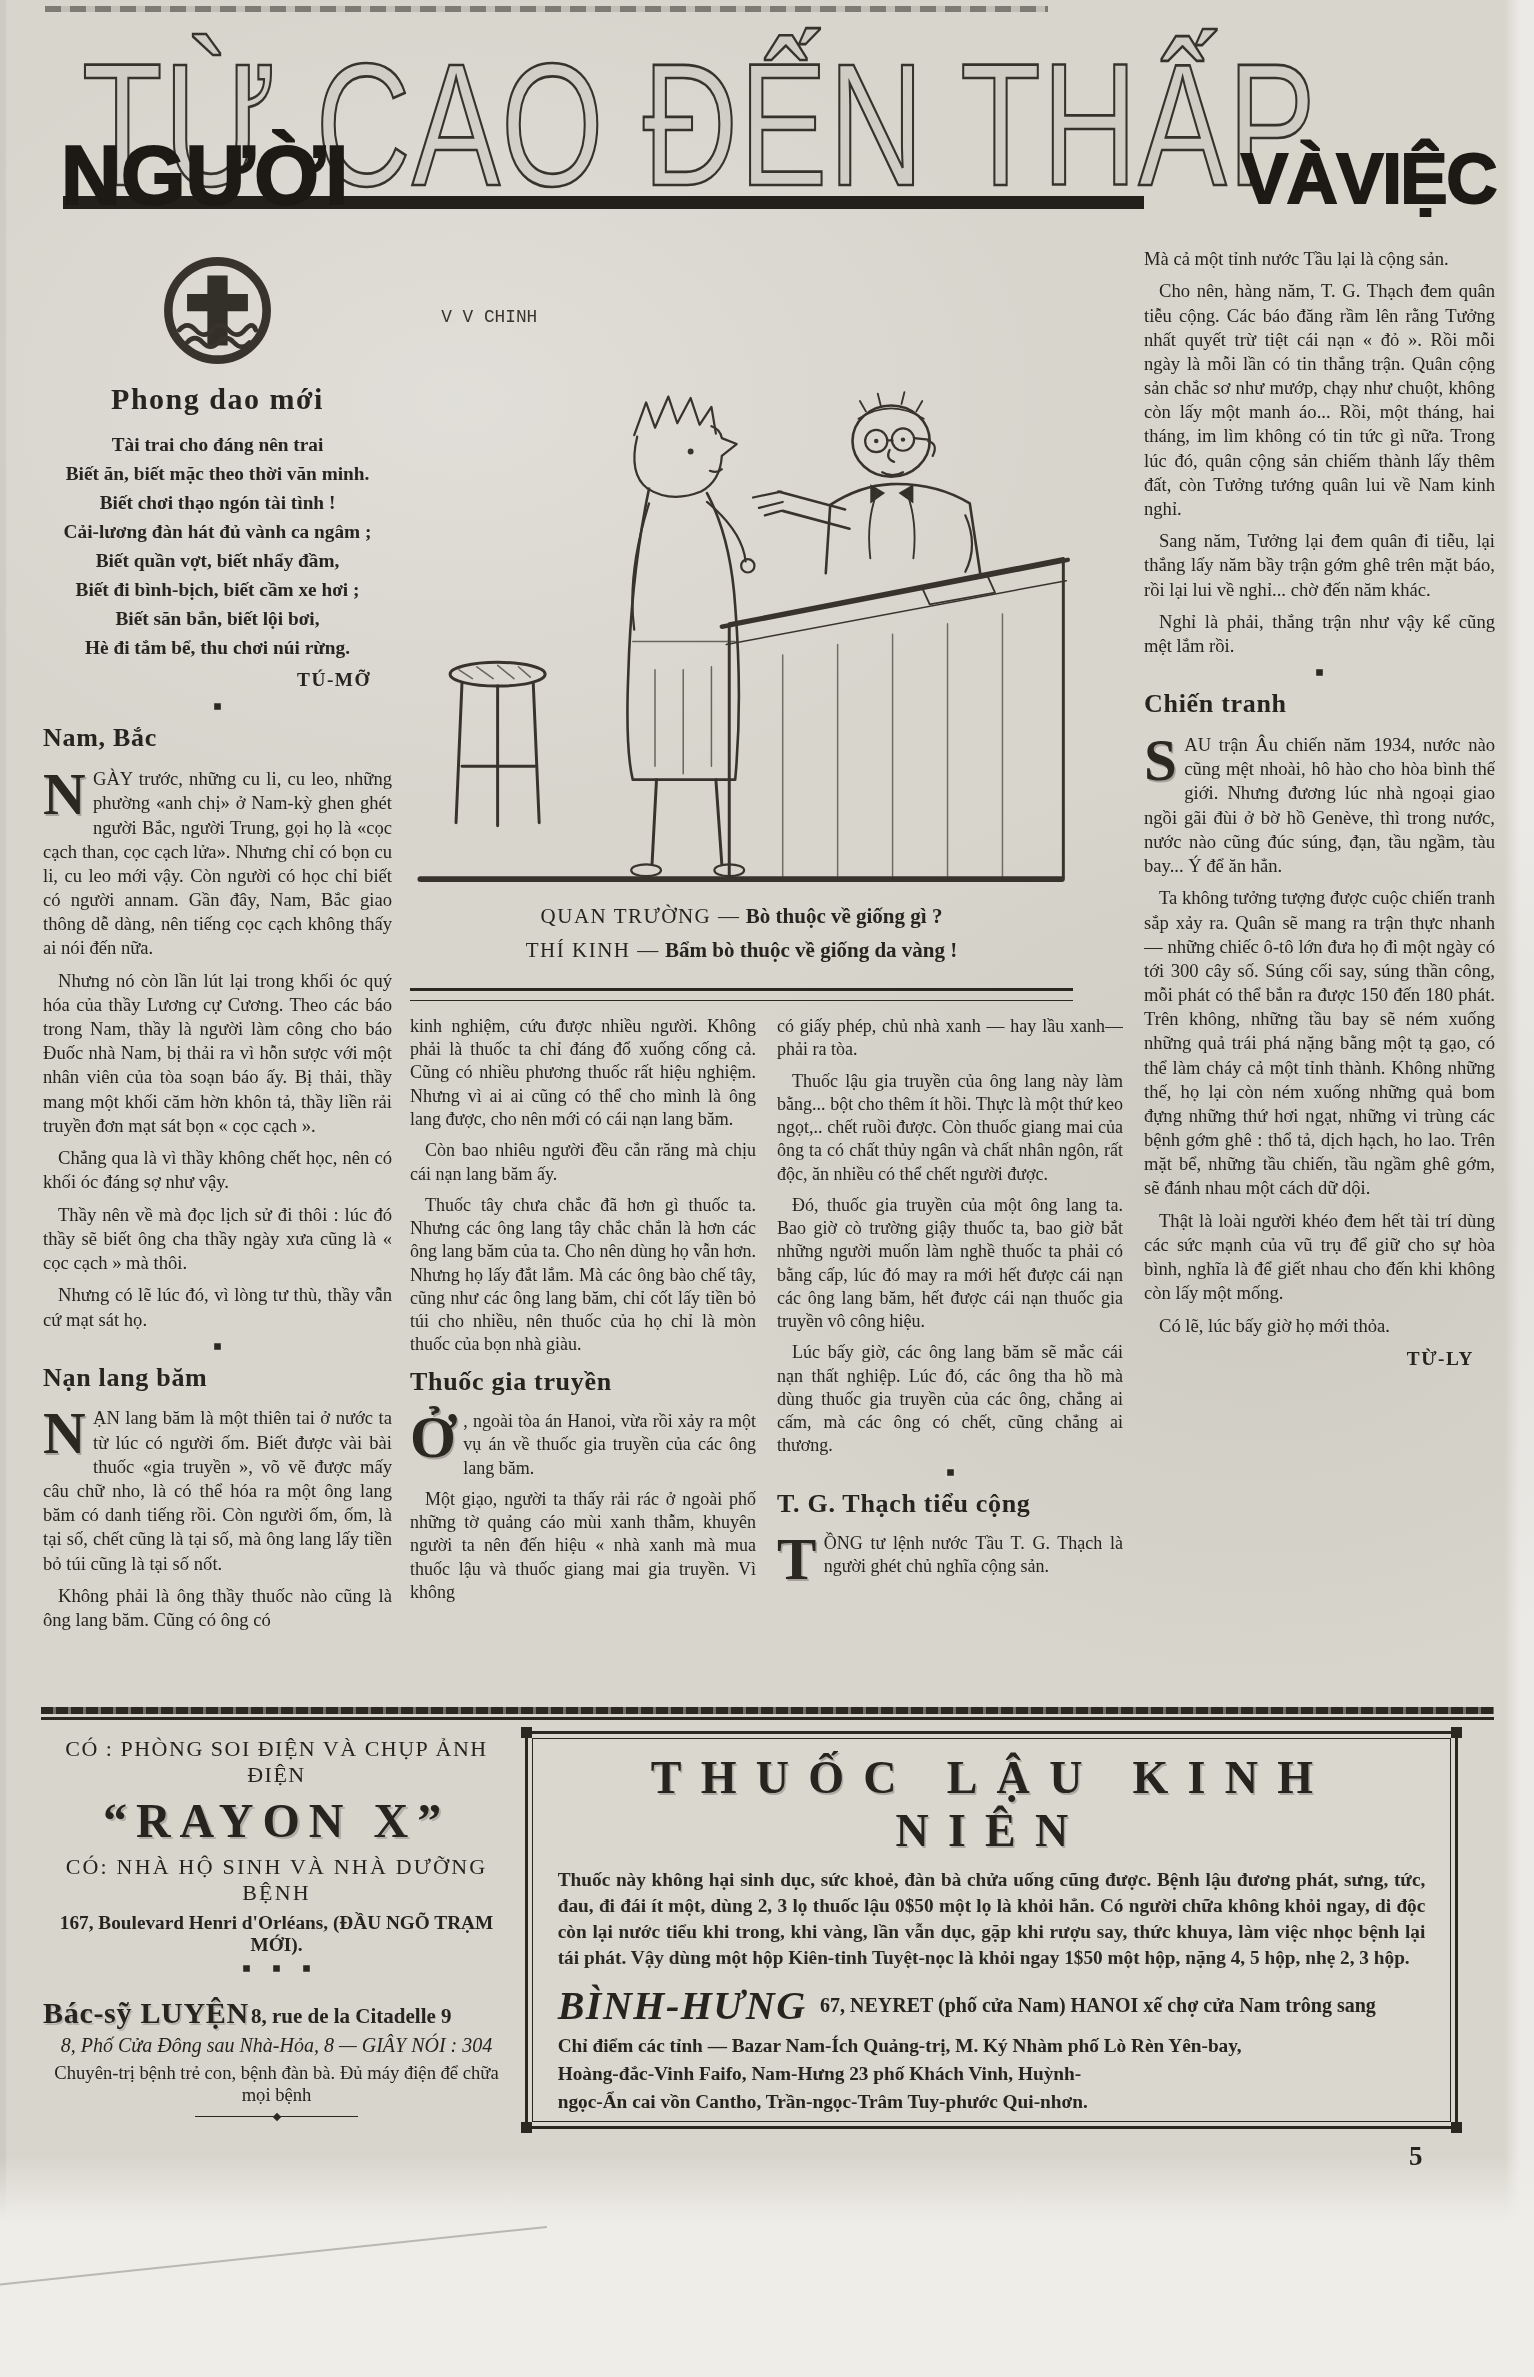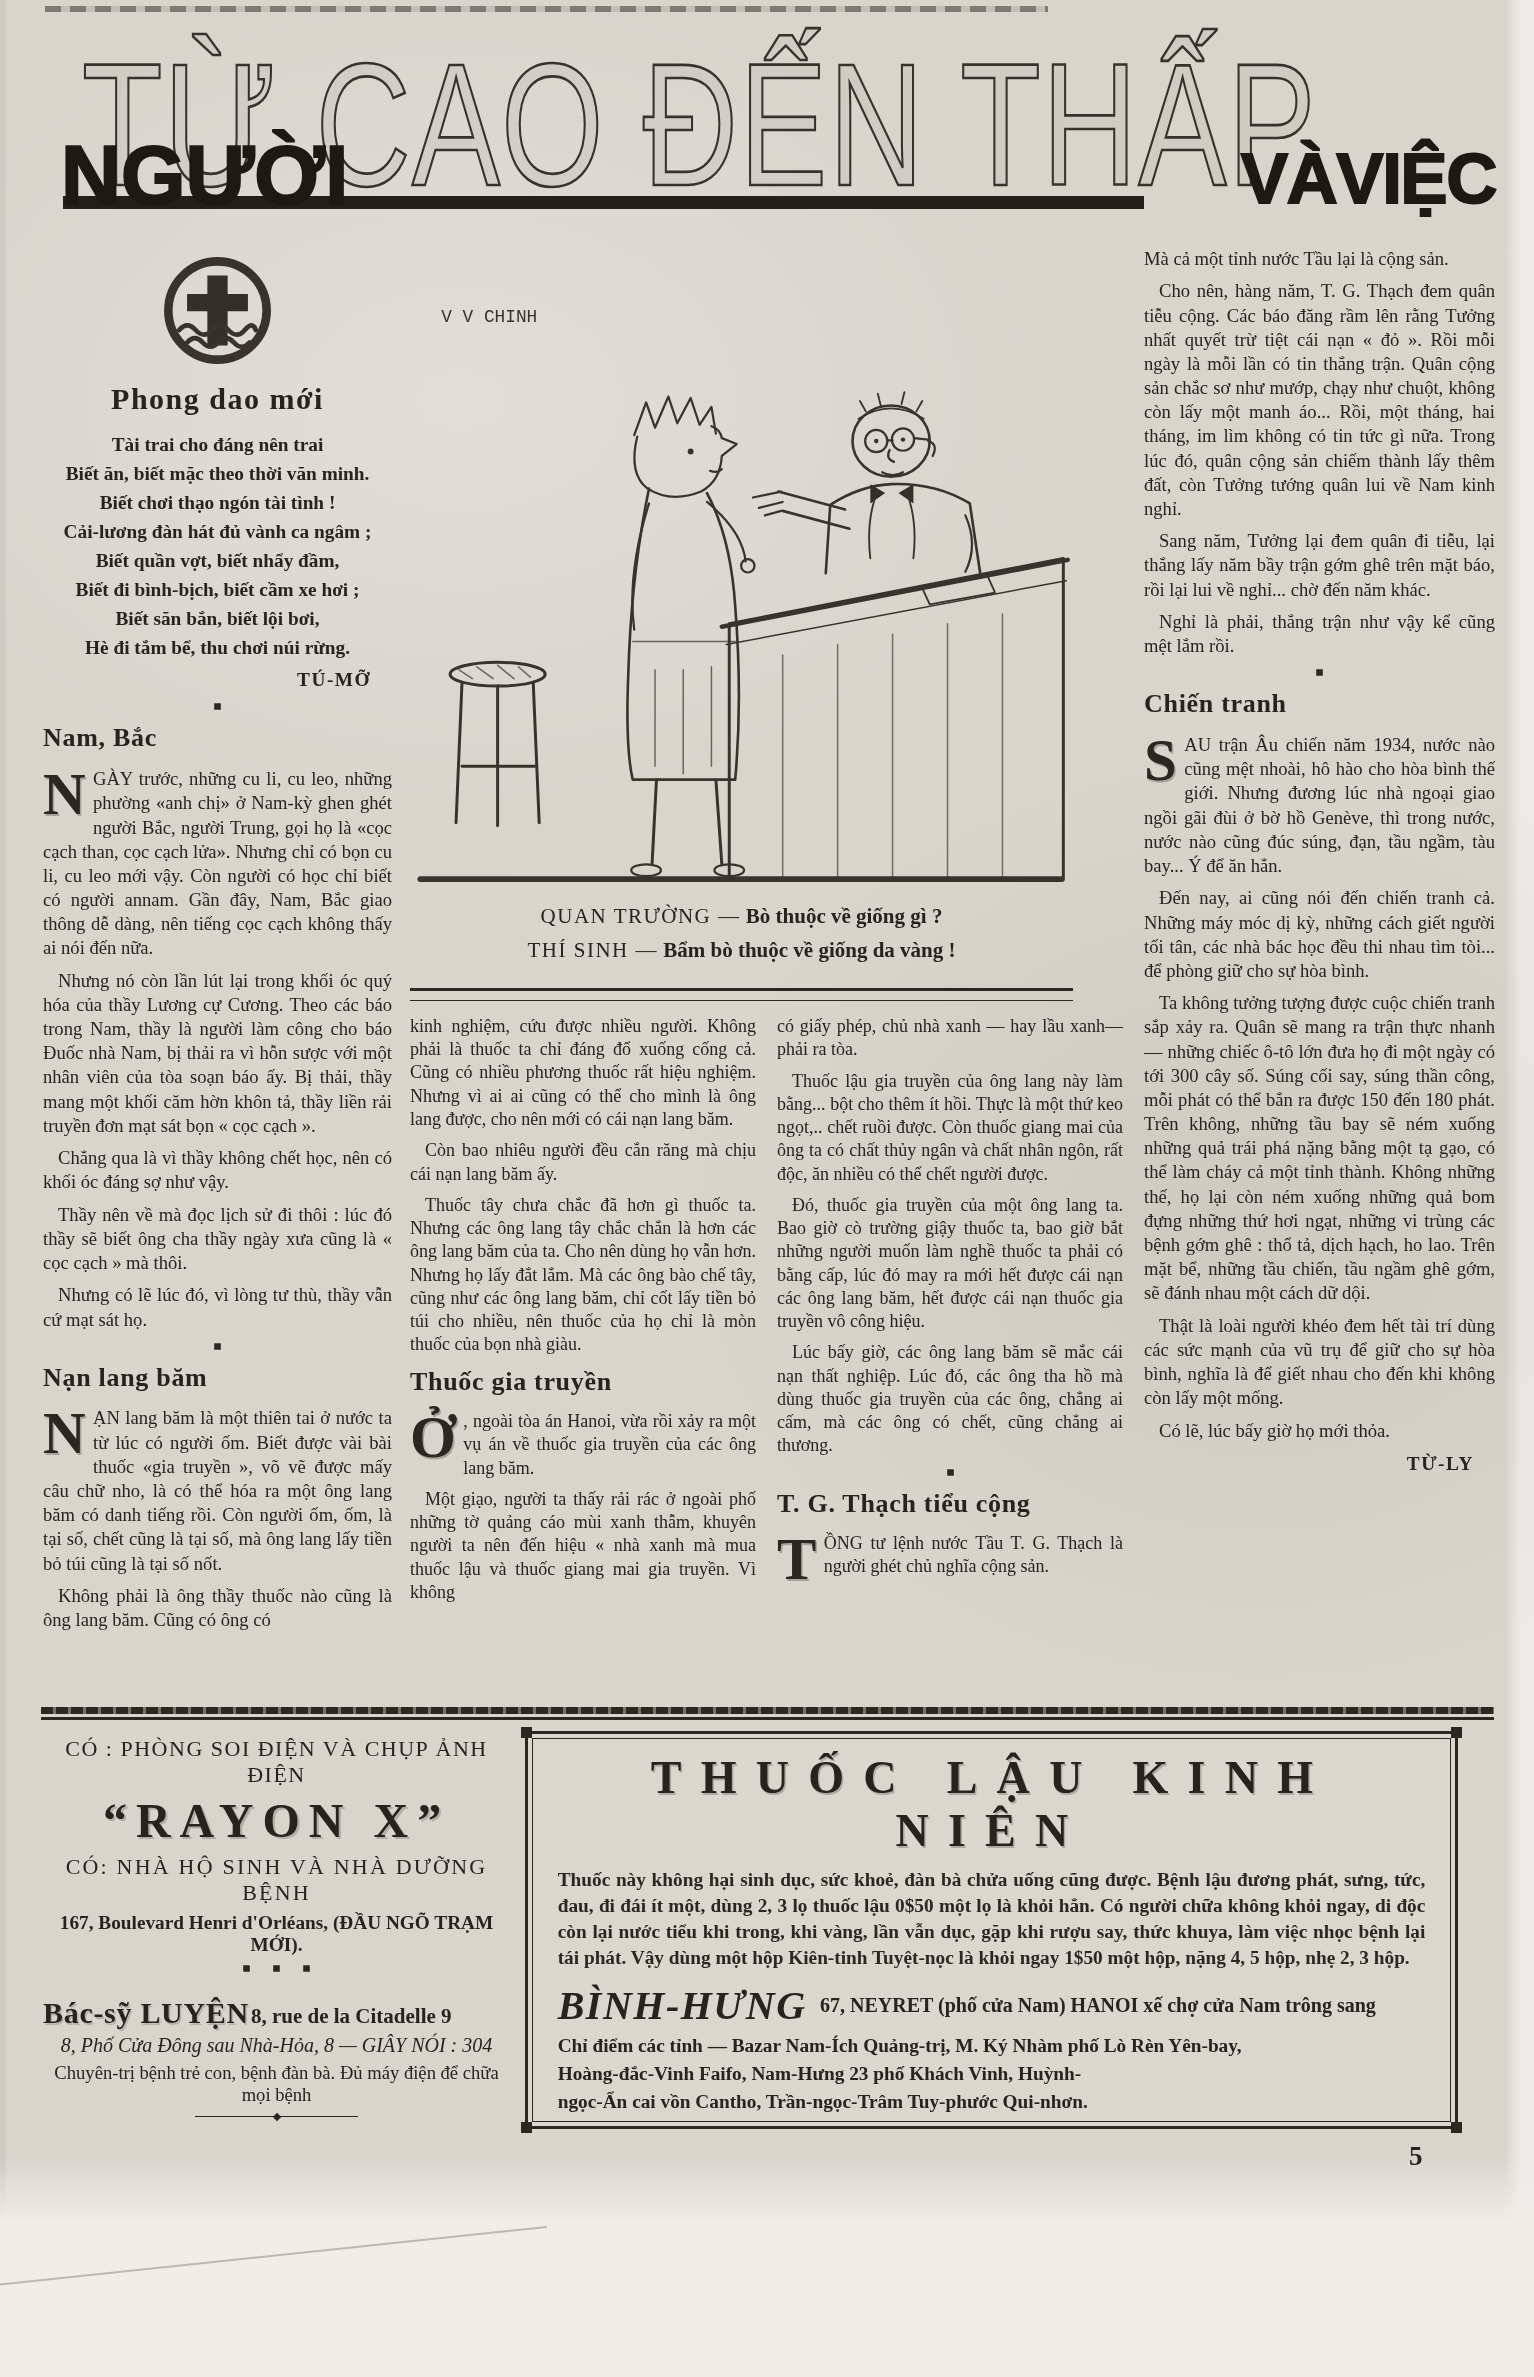--- a/index.html
+++ b/index.html
@@ -191,21 +191,21 @@
       <path d="M640 322 L620 310 L620 336 Z M658 322 L678 310 L678 336 Z" fill="#33302a" stroke="none"></path>
       <path d="M630 318 q-16 40 -10 92 M668 318 q16 40 10 92" class="ink" stroke-width="2.5"></path>
 
       <path d="M586 344 L496 320 M592 370 L502 346" class="ink" stroke-width="3.5"></path>
       <path d="M500 320 L462 328 M502 334 L470 342 M500 346 L478 352" class="ink" stroke-width="3"></path>
       <path d="M748 352 Q766 392 748 428" class="ink" stroke-width="3"></path>
     </svg>
   </div>
   <div id="caption">
     <div class="cap-line"><span class="cap-speaker">QUAN TRƯỜNG —</span> <span class="cap-text">Bò thuộc về giống gì ?</span></div>
-    <div class="cap-line"><span class="cap-speaker">THÍ SINH —</span> <span class="cap-text">Bẩm bò thuộc về giống da vàng !</span></div>
+    <div class="cap-line"><span class="cap-speaker">THÍ KINH —</span> <span class="cap-text">Bẩm bò thuộc về giống da vàng !</span></div>
   </div>
   <div class="cap-rule"></div>
 
   <div id="col2" class="col">
     <p class="para lead">kinh nghiệm, cứu được nhiều người. Không phải là thuốc ta chỉ đáng đổ xuống cống cả. Cũng có nhiều phương thuốc rất hiệu nghiệm. Nhưng vì ai ai cũng có thể cho mình là ông lang được, cho nên mới có cái nạn lang băm.</p>
     <p class="para">Còn bao nhiêu người đều cắn răng mà chịu cái nạn lang băm ấy.</p>
     <p class="para">Thuốc tây chưa chắc đã hơn gì thuốc ta. Nhưng các ông lang tây chắc chắn là hơn các ông lang băm của ta. Cho nên dùng họ vẫn hơn. Nhưng họ lấy đắt lắm. Mà các ông bào chế tây, cũng như các ông lang băm, chỉ cốt lấy tiền bỏ túi cho nhiều, nên thuốc của họ chỉ là mòn thuốc của bọn nhà giàu.</p>
     <div class="section-title">Thuốc gia truyền</div>
     <p class="para lead"><span class="dropcap">Ở</span><span>, ngoài tòa án Hanoi, vừa rồi xảy ra một vụ án về thuốc gia truyền của các ông lang băm.</span></p>
     <p class="para">Một giạo, người ta thấy rải rác ở ngoài phố những tờ quảng cáo mùi xanh thẫm, khuyên người ta nên đến hiệu « nhà xanh mà mua thuốc lậu và thuốc giang mai gia truyền. Vì không</p>
@@ -222,21 +222,20 @@
   </div>
 
   <div id="col4" class="col">
     <p class="para lead">Mà cả một tỉnh nước Tầu lại là cộng sản.</p>
     <p class="para">Cho nên, hàng năm, T. G. Thạch đem quân tiễu cộng. Các báo đăng rầm lên rằng Tưởng nhất quyết trừ tiệt cái nạn « đỏ ». Rồi mỗi ngày là mỗi lần có tin thắng trận. Quân cộng sản chắc sơ như mướp, chạy như chuột, không còn lấy một manh áo... Rồi, một tháng, hai tháng, im lìm không có tin tức gì nữa. Trong lúc đó, quân cộng sản chiếm thành lấy thêm đất, còn Tưởng tướng quân lui về Nam kinh nghỉ.</p>
     <p class="para">Sang năm, Tưởng lại đem quân đi tiễu, lại thắng lấy năm bầy trận gớm ghê trên mặt báo, rồi lại lui về nghỉ... chờ đến năm khác.</p>
     <p class="para">Nghỉ là phải, thắng trận như vậy kể cũng mệt lắm rồi.</p>
     <div class="orn"></div>
     <div class="section-title">Chiến tranh</div>
     <p class="para lead"><span class="dropcap">S</span><span>AU trận Âu chiến năm 1934, nước nào cũng mệt nhoài, hô hào cho hòa bình thế giới. Nhưng đương lúc nhà ngoại giao ngồi gãi đùi ở bờ hồ Genève, thì trong nước, nước nào cũng đúc súng, đạn, tầu ngầm, tàu bay... Ý để ăn hẳn.</span></p>
-    <p class="para">Đến nay, ai cũng nói đến chiến tranh cả. Những máy móc dị kỳ, những cách giết người tối tân, các nhà bác học đều thi nhau tìm tòi... để phòng giữ cho sự hòa bình.</p>
     <p class="para">Ta không tưởng tượng được cuộc chiến tranh sắp xảy ra. Quân sẽ mang ra trận thực nhanh — những chiếc ô-tô lớn đưa họ đi một ngày có tới 300 cây số. Súng cối say, súng thần công, mỗi phát có thể bắn ra được 150 đến 180 phát. Trên không, những tầu bay sẽ ném xuống những quả trái phá nặng bằng một tạ gạo, có thể làm cháy cả một tỉnh thành. Không những thế, họ lại còn ném xuống những quả bom đựng những thứ hơi ngạt, những vi trùng các bệnh gớm ghê : thổ tả, dịch hạch, ho lao. Trên mặt bể, những tầu chiến, tầu ngầm ghê gớm, sẽ đánh nhau một cách dữ dội.</p>
     <p class="para">Thật là loài người khéo đem hết tài trí dùng các sức mạnh của vũ trụ để giữ cho sự hòa bình, nghĩa là để giết nhau cho đến khi không còn lấy một mống.</p>
     <p class="para">Có lẽ, lúc bấy giờ họ mới thỏa.</p>
     <div class="sig">TỪ-LY</div>
   </div>
 
   <div class="ad-divider">
     <div class="grain"></div>
     <div class="line"></div>
   </div>

